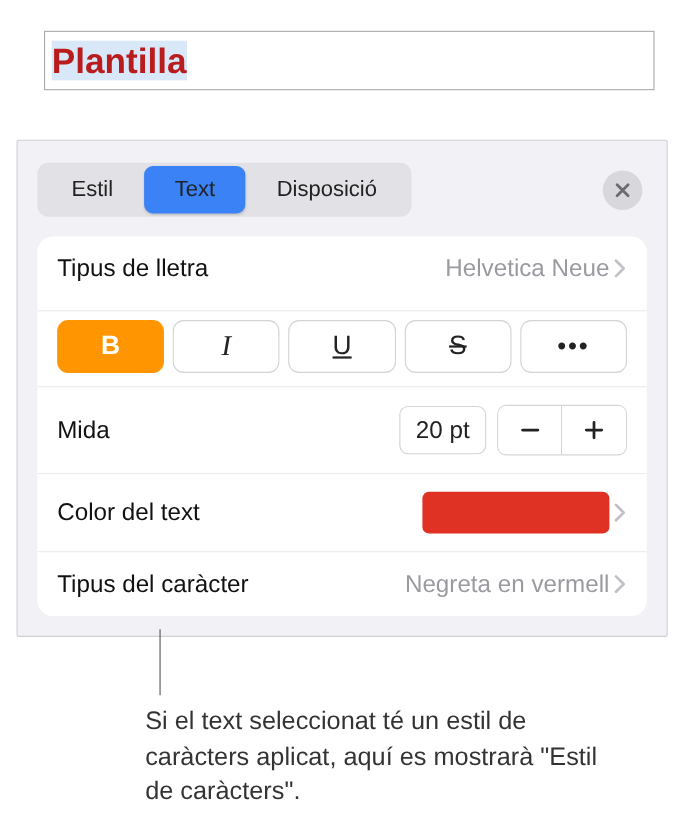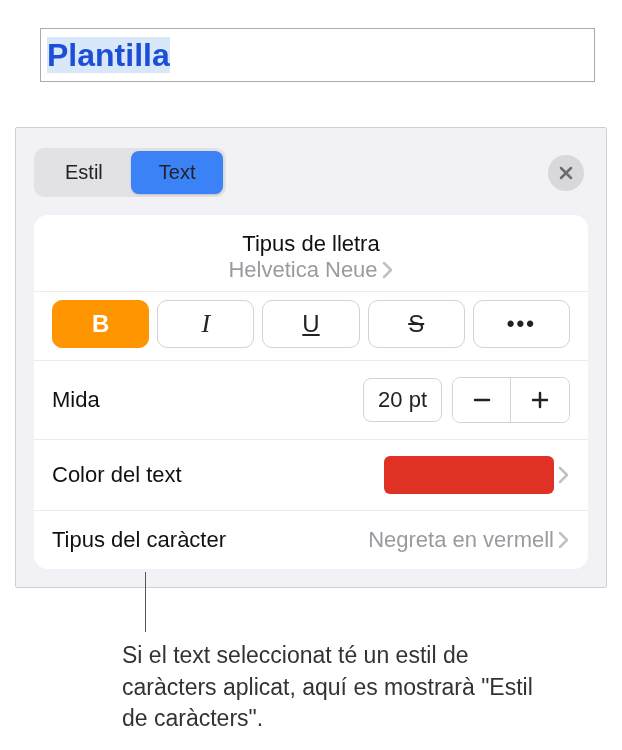--- a/index.html
+++ b/index.html
@@ -15,21 +15,21 @@
       left: 40px;
       top: 28px;
       width: 555px;
       height: 54px;
       border: 1px solid #aaa;
       display: flex;
       align-items: center;
       padding: 0 6px;
     }
     .selected-text {
-      color: #1d4ed8;
+      color: #b91c1c;
       font-weight: bold;
       font-size: 32px;
       background: #d8e8f9;
       padding: 2px 0;
       line-height: 1;
       position: relative;
     }
 
     .panel {
       position: absolute;
@@ -169,50 +169,51 @@
     .callout-line {
       position: absolute;
       left: 145px;
       top: 572px;
       width: 1px;
       height: 60px;
       background: #555;
     }
     .callout {
       position: absolute;
-      left: 122px;
+      left: 132px;
       top: 640px;
       width: 430px;
       font-size: 23px;
       line-height: 1.38;
       color: #333;
     }
   </style>
 </head>
 <body>
 
 <div class="text-box">
   <span class="selected-text">Plantilla</span>
 </div>
 
 <div class="panel">
   <div class="tabbar">
     <div class="seg">
       <button class="seg-btn">Estil</button>
       <button class="seg-btn active">Text</button>
+      <button class="seg-btn">Disposició</button>
     </div>
     <button class="close-btn">
       <svg viewBox="0 0 16 16">
         <path d="M3 3 L13 13 M13 3 L3 13" stroke="#6b6b70" stroke-width="2.5" stroke-linecap="round" fill="none"></path>
       </svg>
     </button>
   </div>
 
   <div class="card">
-    <div class="row" style="padding-bottom:8px;flex-direction:column;">
+    <div class="row" style="padding-bottom:25px;">
       <span>Tipus de lletra</span>
       <span class="value">
         <span>Helvetica Neue</span>
         <span class="chev">
           <svg viewBox="0 0 12 18">
               <path d="M2 2 L9 9 L2 16" stroke="#c0c0c6" stroke-width="2.5" fill="none" stroke-linecap="round" stroke-linejoin="round"></path>
             </svg>
         </span>
       </span>
     </div>

